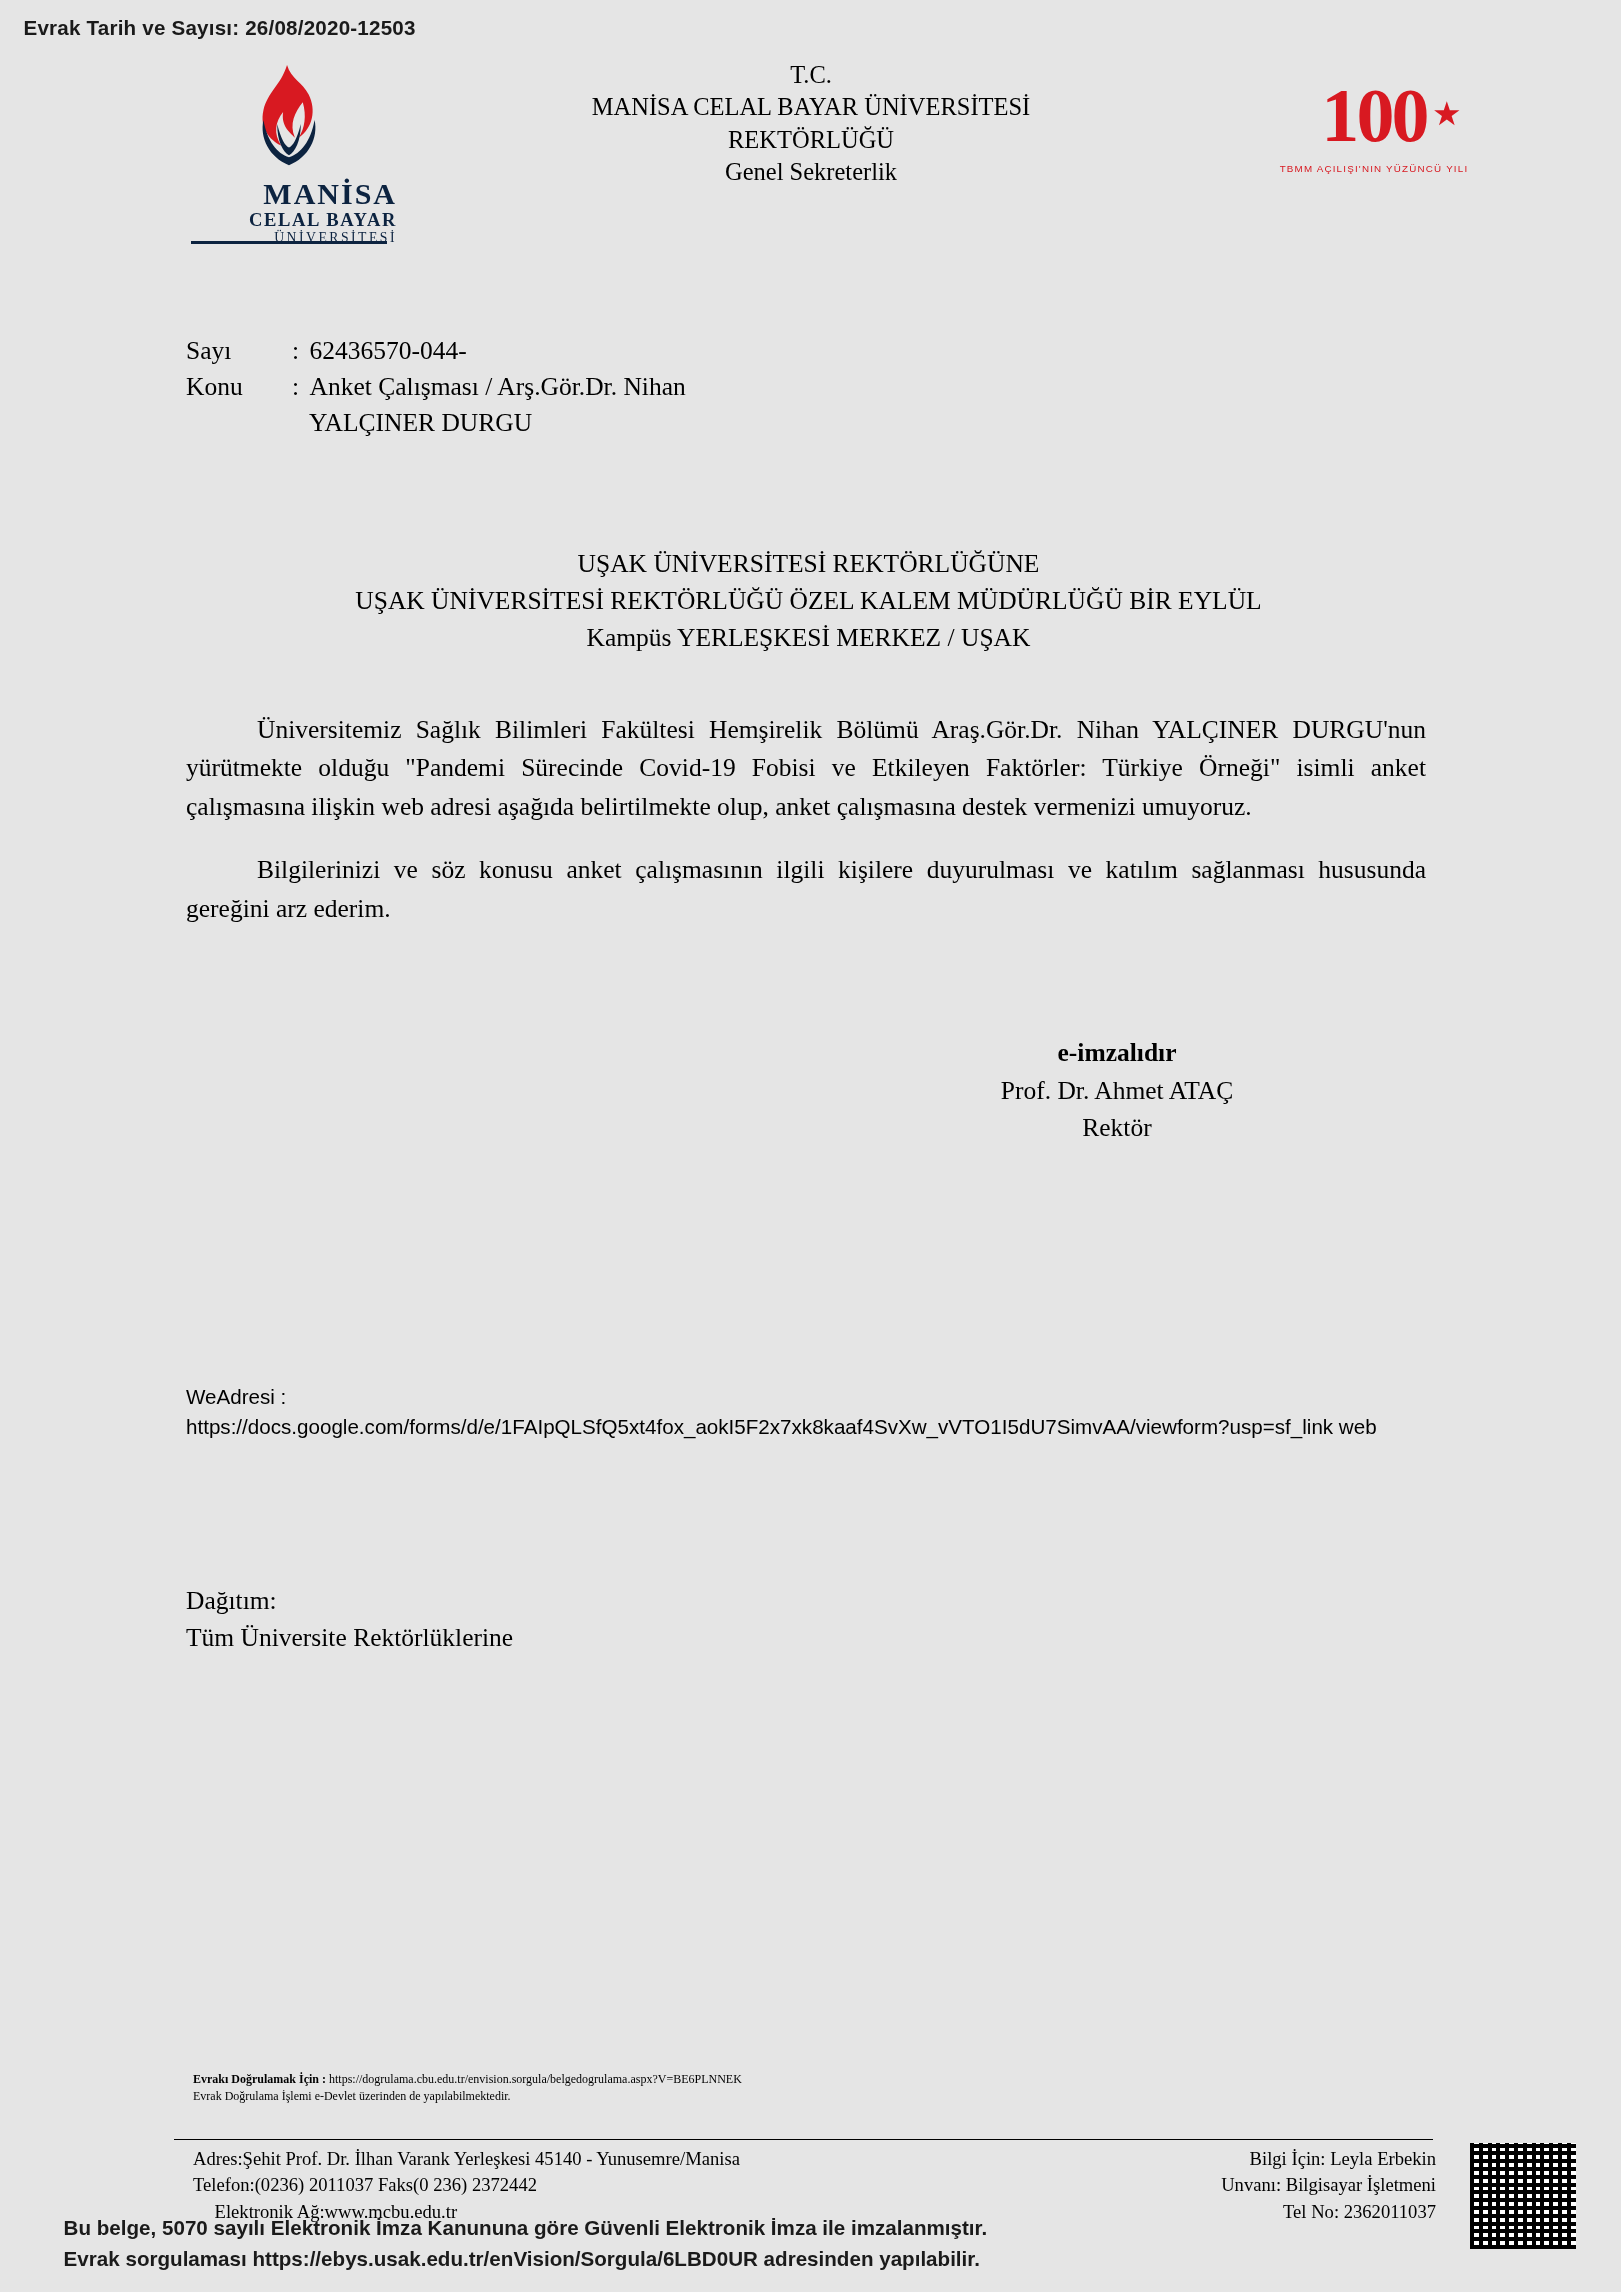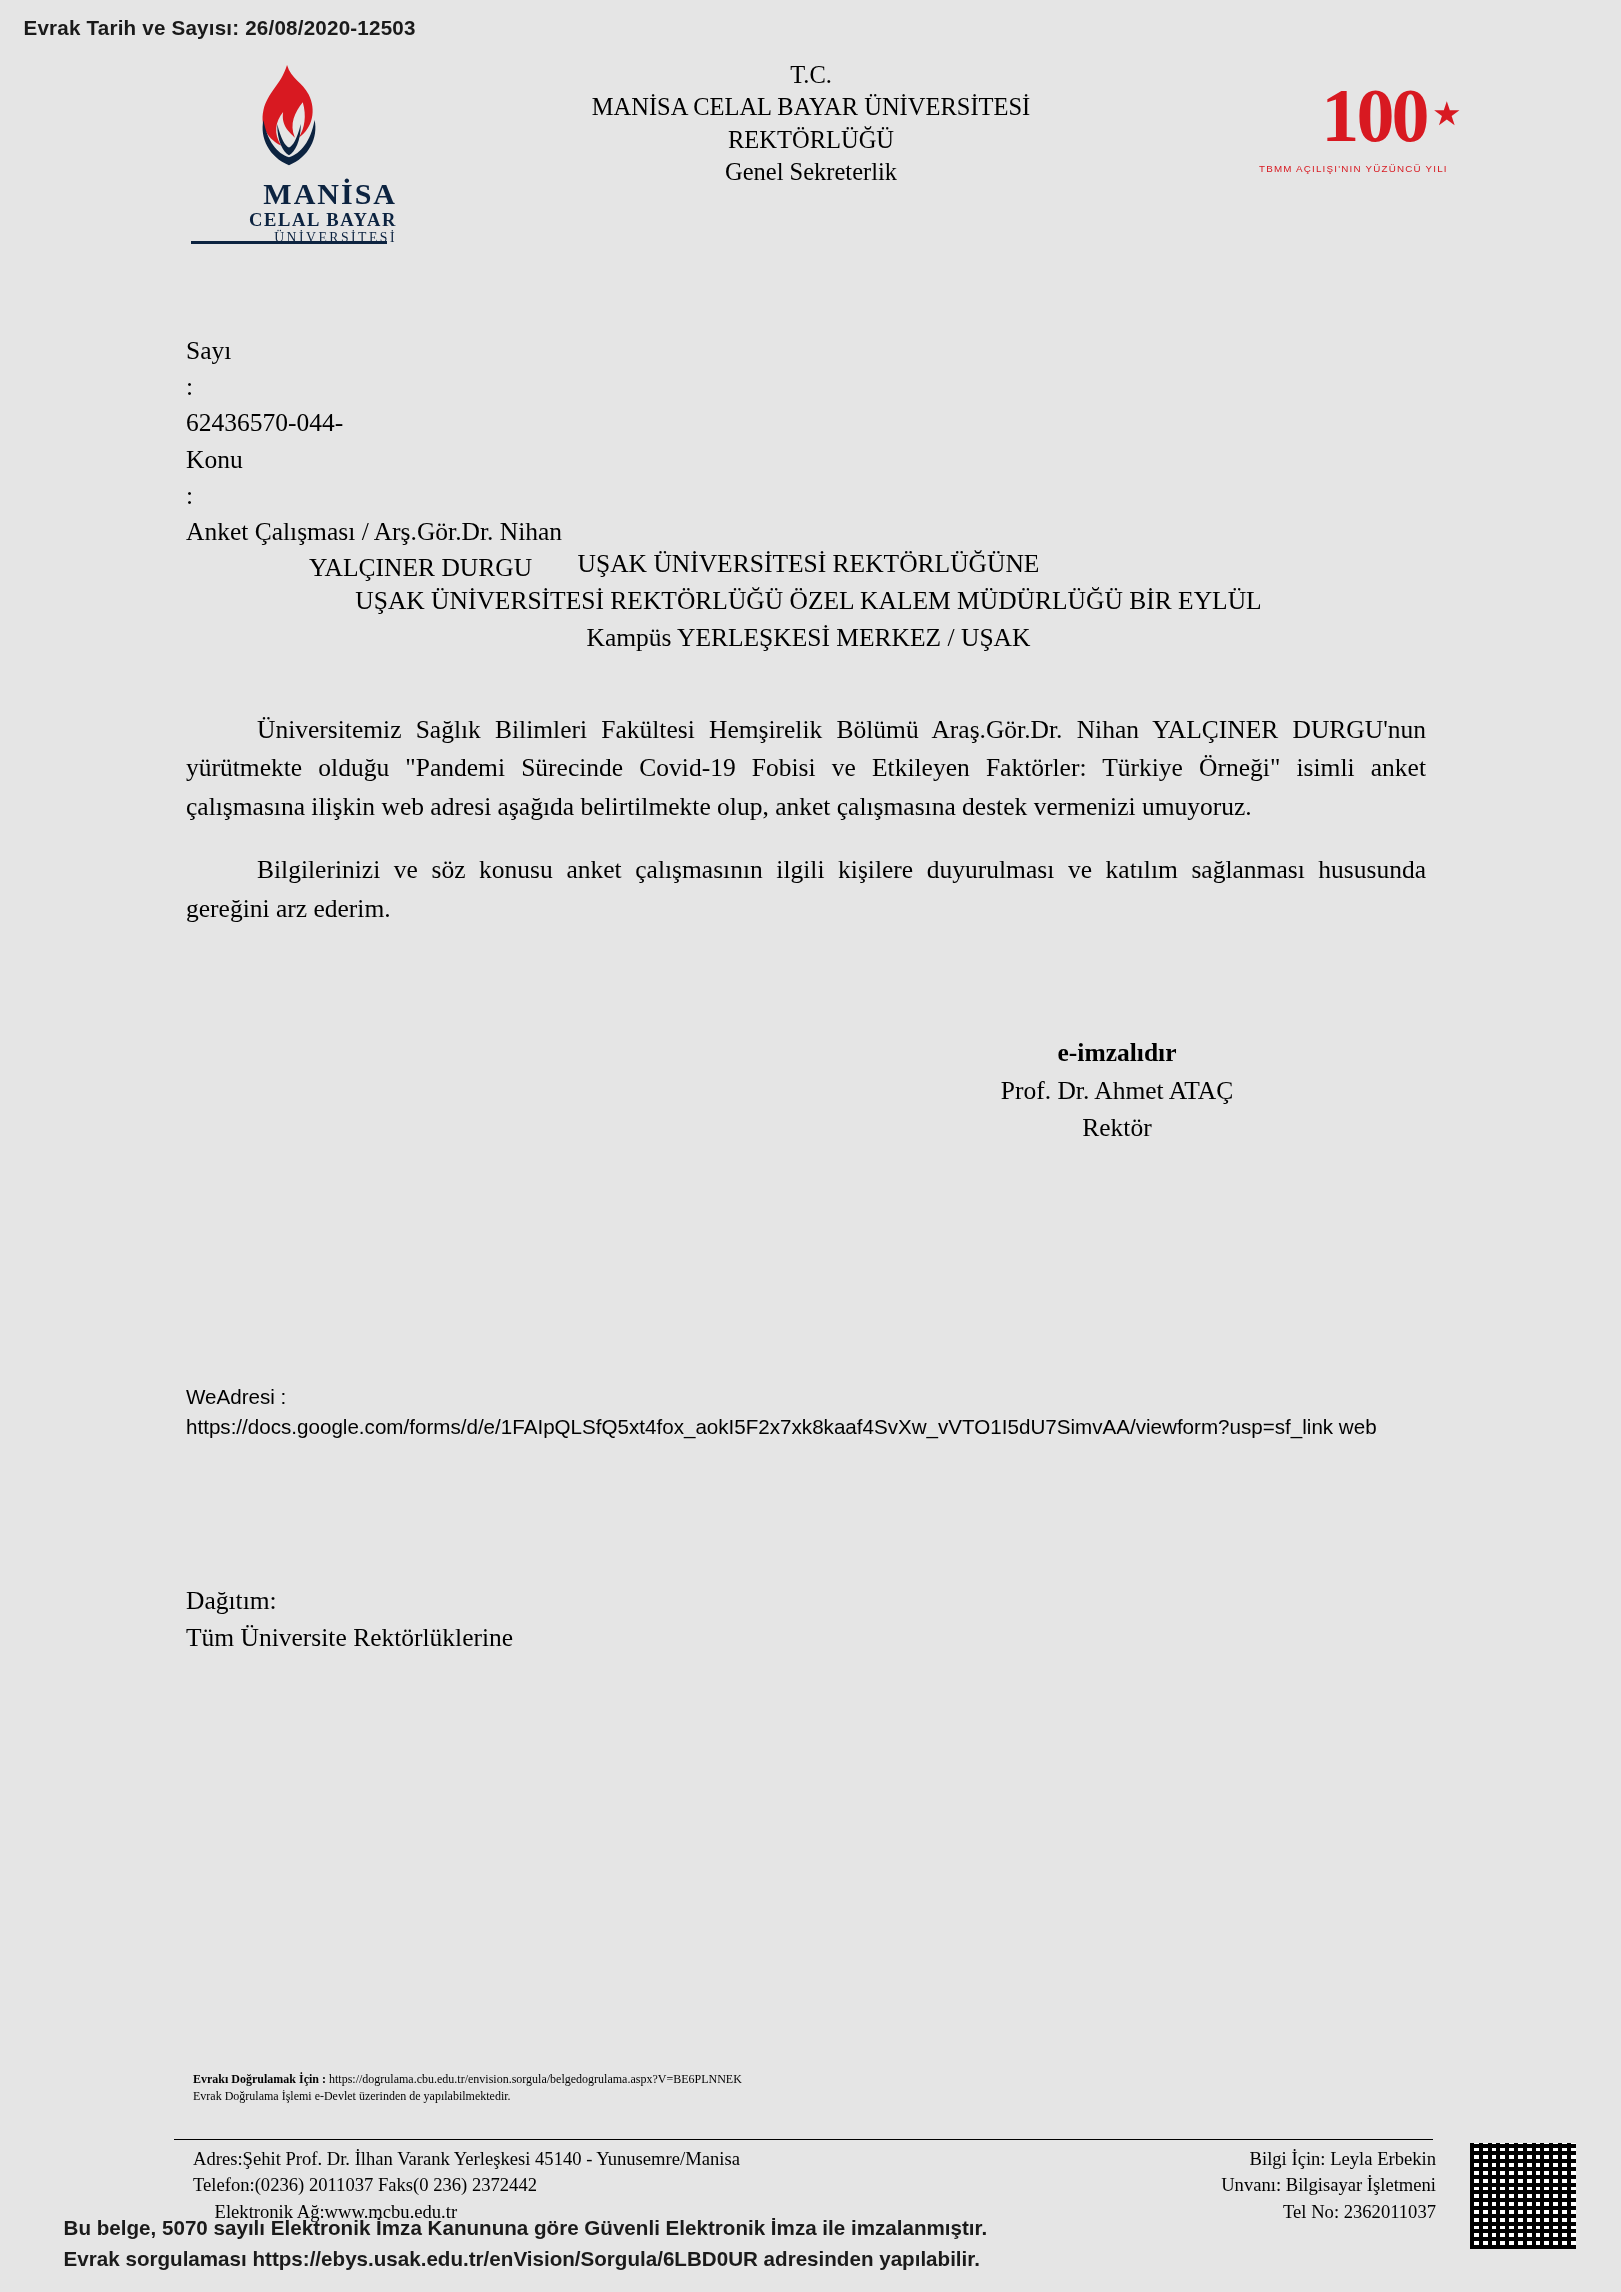--- a/index.html
+++ b/index.html
@@ -121,20 +121,21 @@
     font-size: 76px;
     color: #d81921;
     letter-spacing: -2.9px;
     line-height: 1;
   }
   .logo-100 .sub {
     position: absolute;
     left: 0;
     top: 86px;
     width: 230px;
+    text-align: center;
     font-family: "Liberation Sans", sans-serif;
     font-size: 9.8px;
     color: #d81921;
     letter-spacing: 1.2px;
   }
   .logo-100 .star {
     position: absolute;
     left: 173px;
     top: 21.6px;
     color: #d81921;
@@ -145,21 +146,20 @@
   
   .meta {
     position: absolute;
     left: 186px;
     top: 333px;
     font-size: 25.5px;
     line-height: 1.42;
   }
   .meta-row {
     display: flex;
-    flex-direction: column;
   }
   .meta-label {
     width: 106px;
   }
   .meta-colon {
     width: 17.6px;
   }
   .meta-cont {
     padding-left: 123px;
   }

